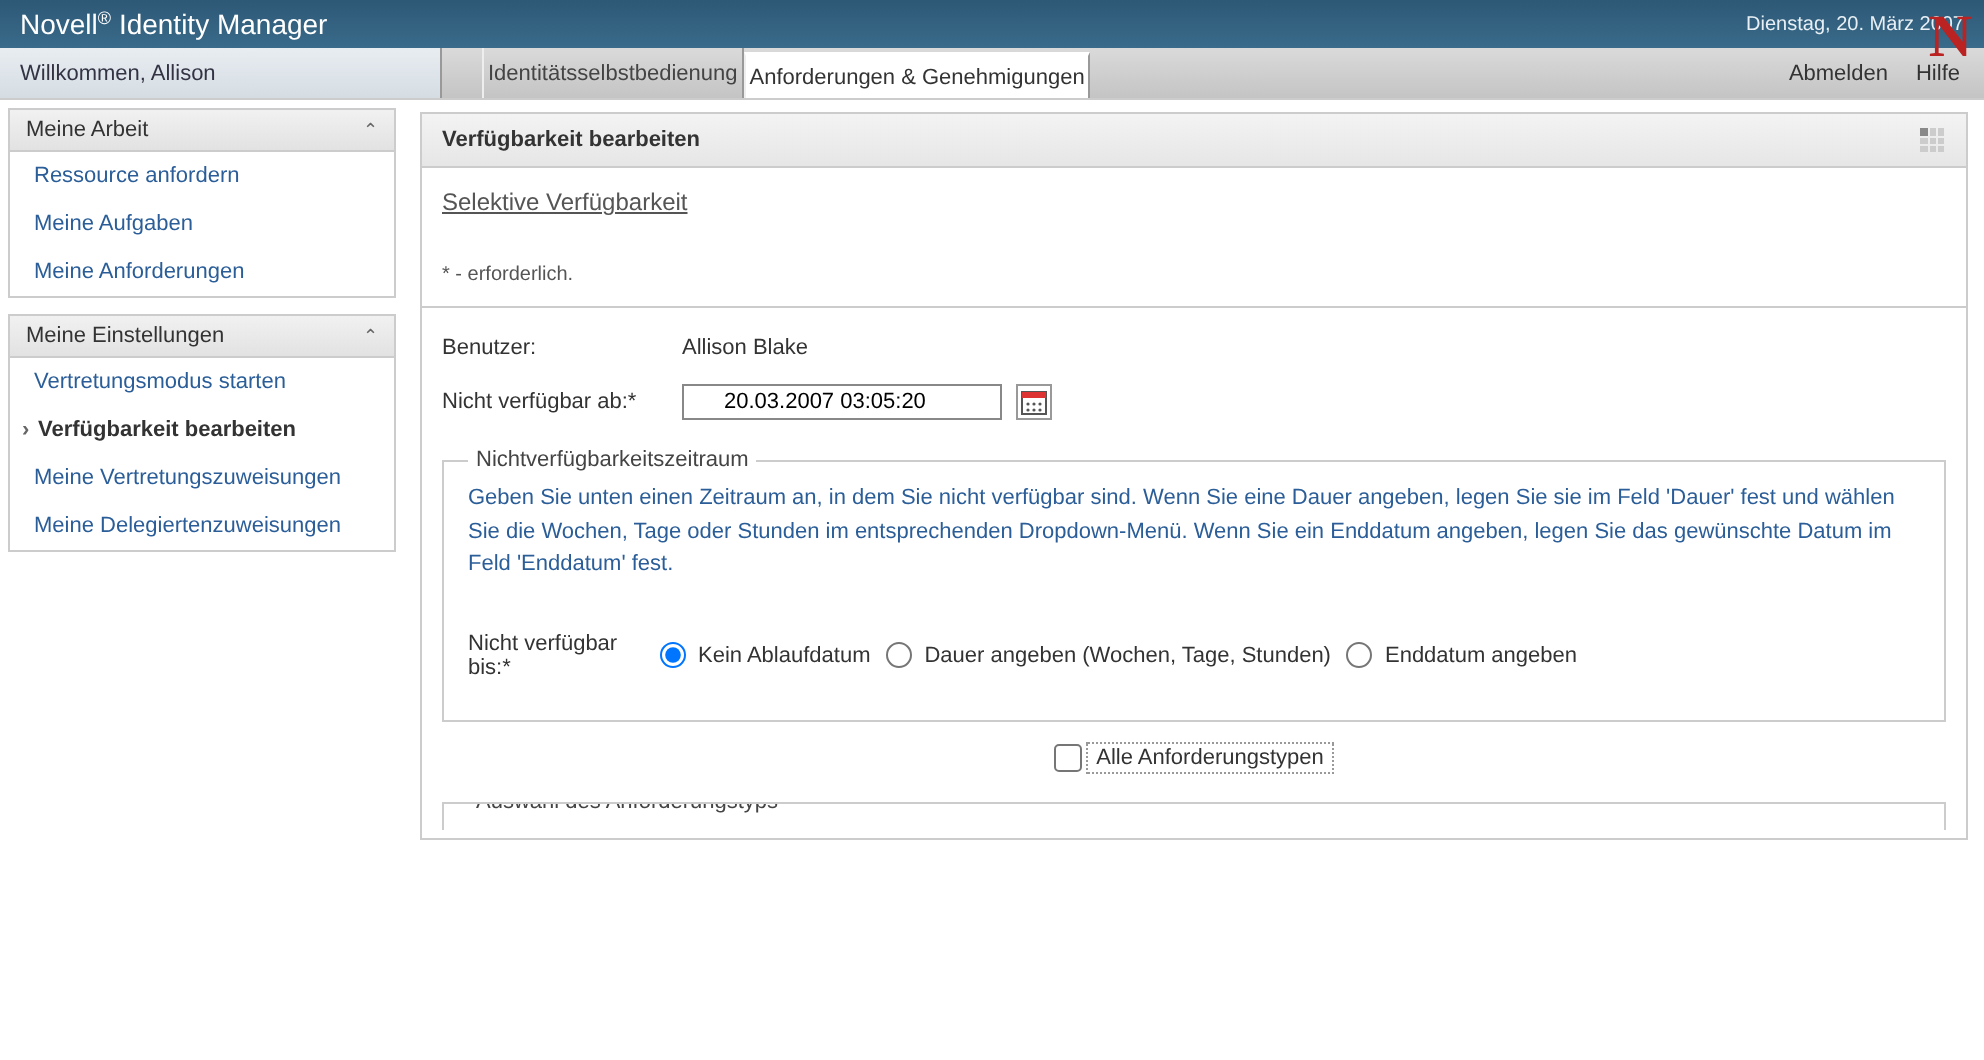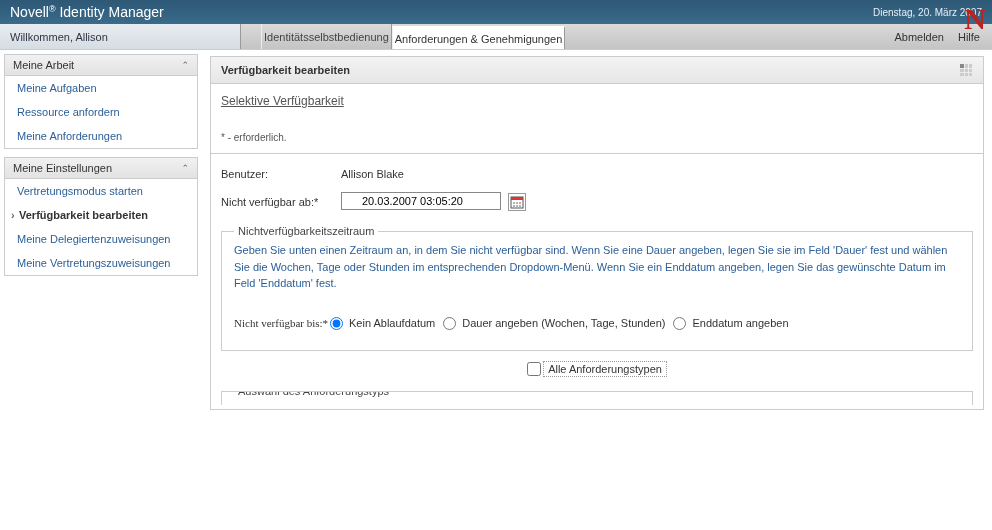--- a/index.html
+++ b/index.html
@@ -6,21 +6,21 @@
   body { font-family: Verdana, Arial, sans-serif; font-size: 11px; color: #333; background: #fff; width: 992px; }
   
   
   .header { background: linear-gradient(#2d5876, #3a6b8a); height: 24px; display: flex; align-items: center; justify-content: space-between; padding: 0 10px; color: #fff; }
   .header-title { font-size: 14px; font-weight: normal; }
   .header-title .reg { font-size: 9px; vertical-align: text-top; }
   .header-date { font-size: 10px; color: #e8f0f5; }
   
   
   .subheader { display: flex; height: 26px; border-bottom: 1px solid #ccc; }
-  .welcome { width: 240px; background: linear-gradient(#e8edf1, #d5dde3); padding-left: 10px; display: flex; align-items: center; color: #334; font-size: 11px; }
+  .welcome { width: 220px; background: linear-gradient(#e8edf1, #d5dde3); padding-left: 10px; display: flex; align-items: center; color: #334; font-size: 11px; }
   .tab-bar { flex: 1; display: flex; align-items: stretch; background: linear-gradient(#dadada, #c4c4c4); border-left: 1px solid #999; position: relative; padding-left: 20px; }
   .tab-bar .tab { padding: 0 2px; display: flex; align-items: center; border-right: 1px solid #999; border-left: 1px solid #eee; cursor: pointer; color: #444; }
   .tab-bar .tab.active { background: #fff; color: #333; border-top: 2px solid #fff; margin-top: 2px; }
   .tab-bar .spacer { flex: 1; }
   .tab-bar .right-links { display: flex; align-items: center; gap: 14px; padding-right: 12px; color: #333; }
   .tab-bar .right-links span { cursor: pointer; }
   .logo-n { position: absolute; right: 6px; top: -22px; font-family: "Times New Roman", serif; font-size: 30px; color: #b22; font-weight: bold; }
   
   
   .layout { display: flex; }
@@ -48,21 +48,21 @@
   .form-row .label { width: 120px; color: #333; }
   .form-row .value { }
   .text-input { border: 1px solid #888; padding: 2px 20px; font-family: inherit; font-size: 11px; width: 160px; height: 18px; }
   .cal-btn { width: 18px; height: 18px; border: 1px solid #999; margin-left: 4px; display: inline-flex; align-items: center; justify-content: center; background: #fff; cursor: pointer; vertical-align: middle; position: relative; }
   .cal-btn svg { width: 14px; height: 14px; }
   
   .fieldset { border: 1px solid #ccc; padding: 10px 12px 12px 12px; margin-top: 20px; position: relative; }
   .fieldset .legend { position: absolute; top: -7px; left: 12px; background: #fff; padding: 0 4px; font-size: 11px; color: #444; }
   .helptext { color: #2b5e98; line-height: 1.5; margin-bottom: 25px; }
   .radio-row { display: flex; align-items: center; margin-bottom: 8px; }
-  .radio-row .rlabel { width: 96px; font-family: Liberation Serif, serif; }
+  .radio-row .rlabel { width: 96px; }
   .radios { display: flex; flex-direction: row; gap: 8px; }
   .radio-opt { display: flex; align-items: center; gap: 6px; }
   .radio-opt input[type=radio] { margin: 0; }
   
   .check-row { display: flex; align-items: center; gap: 2px; padding: 10px 12px; justify-content: center; }
   .check-row input[type=checkbox] { width: 14px; height: 14px; }
   .check-row .checklabel { border: 1px dotted #999; padding: 1px 4px; }
   
   .grid-svg { display: block; }
 </style>
@@ -91,33 +91,33 @@
   </div>
 </div>
 
 <div class="layout">
   <div class="sidebar">
     <div class="side-section">
       <div class="side-header">
         <span>Meine Arbeit</span>
         <span class="chev">⌃</span>
       </div>
+      <a class="side-link">Ressource anfordern</a>
       <a class="side-link">Meine Aufgaben</a>
-      <a class="side-link">Ressource anfordern</a>
       <a class="side-link">Meine Anforderungen</a>
     </div>
     <div class="side-section">
       <div class="side-header">
         <span>Meine Einstellungen</span>
         <span class="chev">⌃</span>
       </div>
       <a class="side-link">Vertretungsmodus starten</a>
       <a class="side-link active">Verfügbarkeit bearbeiten</a>
+      <a class="side-link">Meine Vertretungszuweisungen</a>
       <a class="side-link">Meine Delegiertenzuweisungen</a>
-      <a class="side-link">Meine Vertretungszuweisungen</a>
     </div>
   </div>
 
   <div class="content">
     <div class="panel">
       <div class="panel-title">
         <span>Verfügbarkeit bearbeiten</span>
         <span class="grid-icon">
           <svg class="grid-svg" viewBox="0 0 14 14">
               <rect x="1" y="1" width="4" height="4" fill="#888"></rect>

